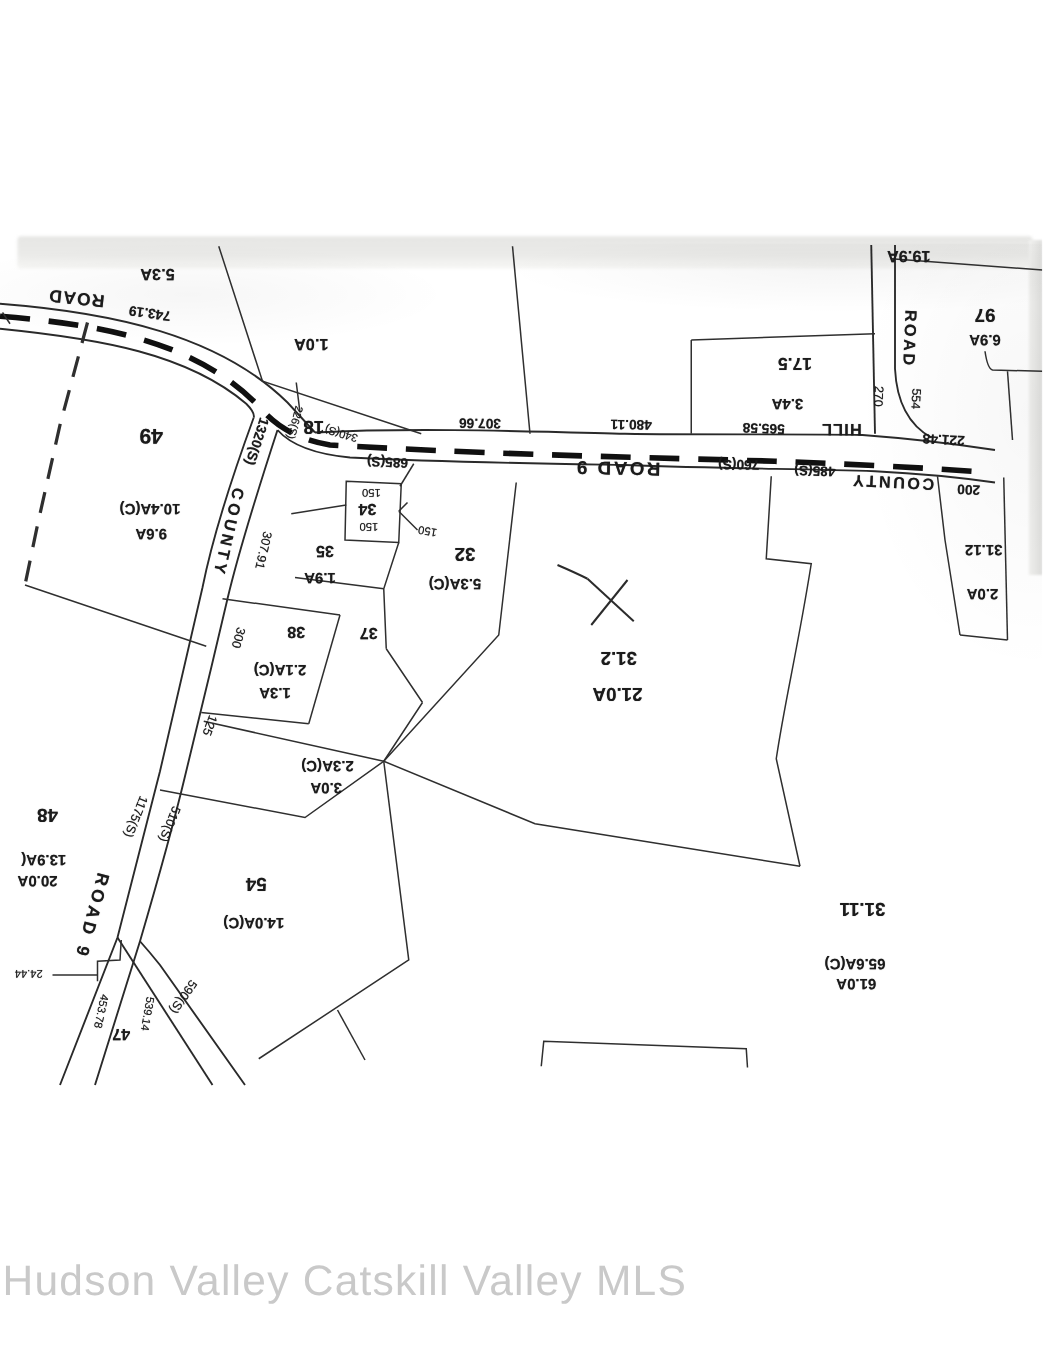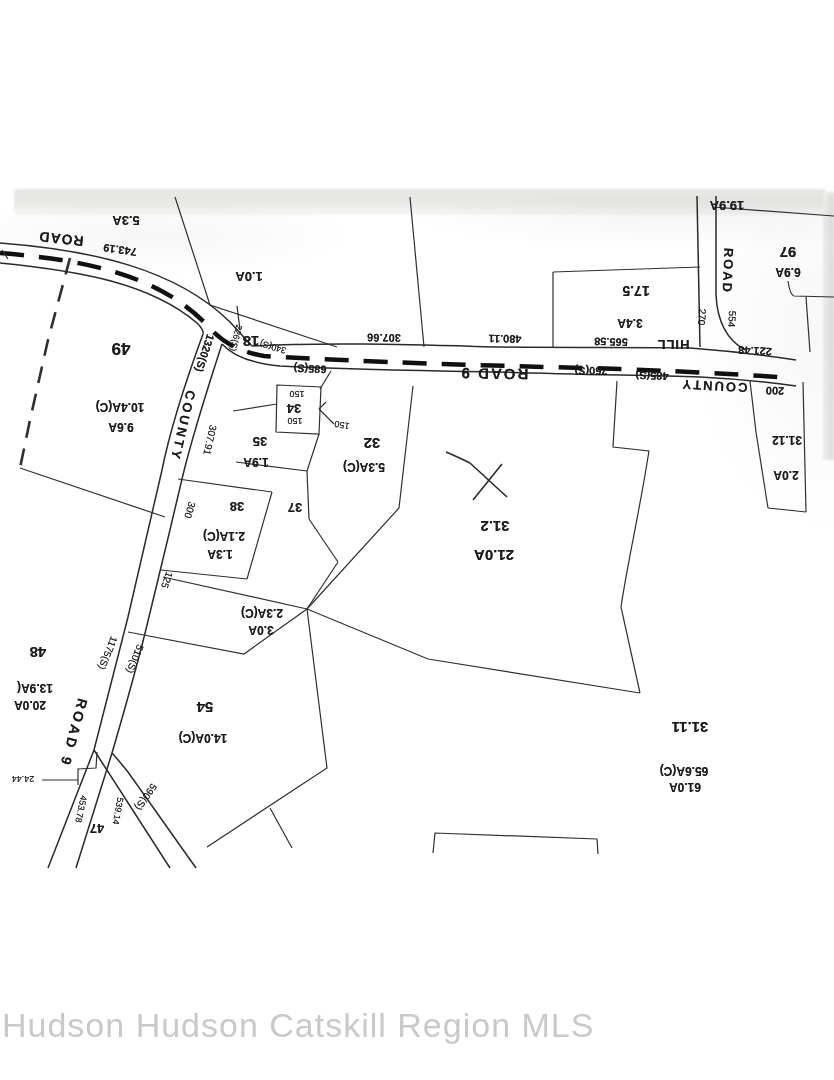--- a/index.html
+++ b/index.html
@@ -157,14 +157,14 @@
         <div class="lbl" style="left: 81px; top: 809px; font-size: 9px; font-weight: normal; transform: translate(-50%, -50%) rotate(102deg);">453.78</div>
         <div class="lbl" style="left: 118px; top: 811px; font-size: 9px; font-weight: normal; transform: translate(-50%, -50%) rotate(100deg);">539.14</div>
         <div class="lbl" style="left: 146px; top: 797px; font-size: 10px; font-weight: normal; transform: translate(-50%, -50%) rotate(125deg);">590(S)</div>
         <div class="lbl" style="left: 97px; top: 828px; font-size: 13px; transform: translate(-50%, -50%) rotate(180deg);">47</div>
         <div class="lbl" style="left: 690px; top: 727px; font-size: 15px; transform: translate(-50%, -50%) rotate(180deg);">31.11</div>
         <div class="lbl" style="left: 684px; top: 771px; font-size: 12px; transform: translate(-50%, -50%) rotate(180deg);">65.6A(C)</div>
         <div class="lbl" style="left: 685px; top: 787px; font-size: 12px; transform: translate(-50%, -50%) rotate(180deg);">61.0A</div>
       </div>
   </div>
 
-  <div class="watermark">Hudson Hudson Catskill Region MLS</div>
+  <div class="watermark">Hudson Valley Catskill Valley MLS</div>
 </div>
 
 </body></html>

